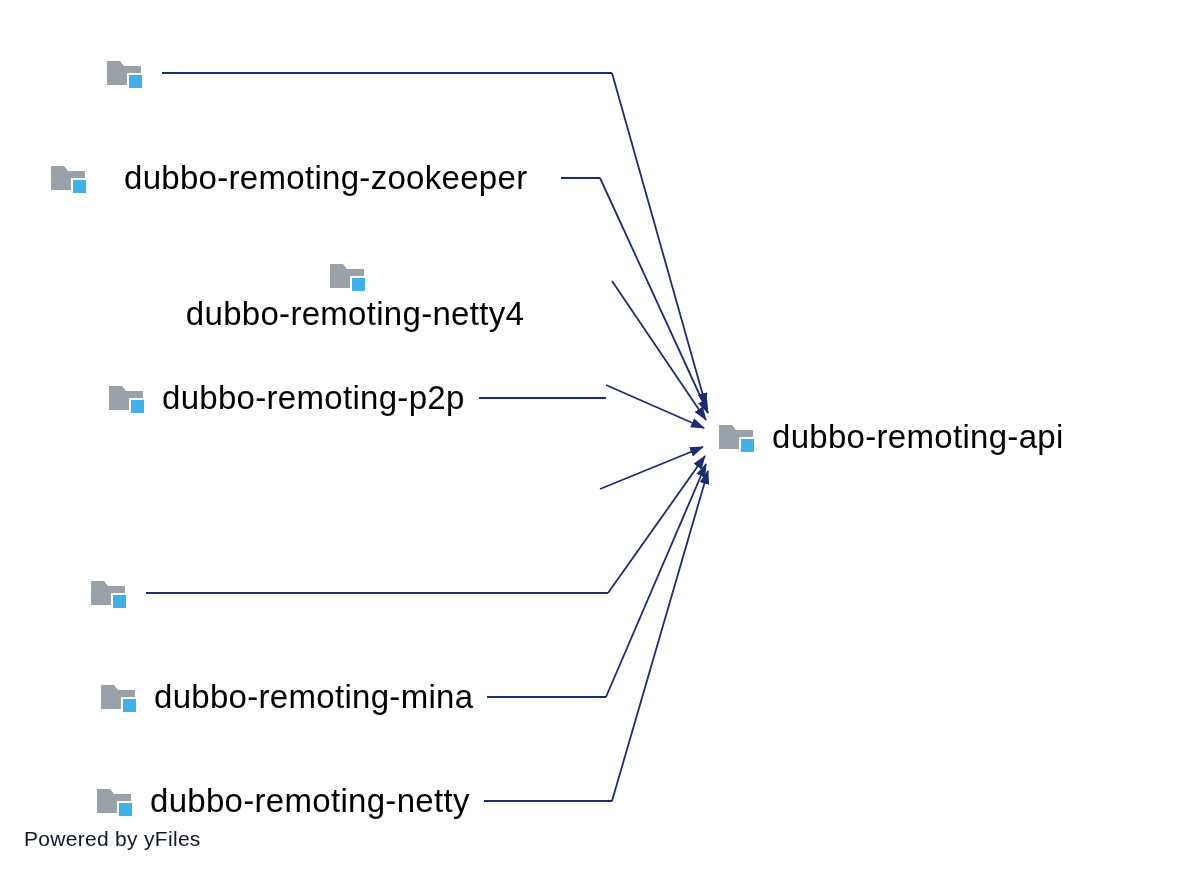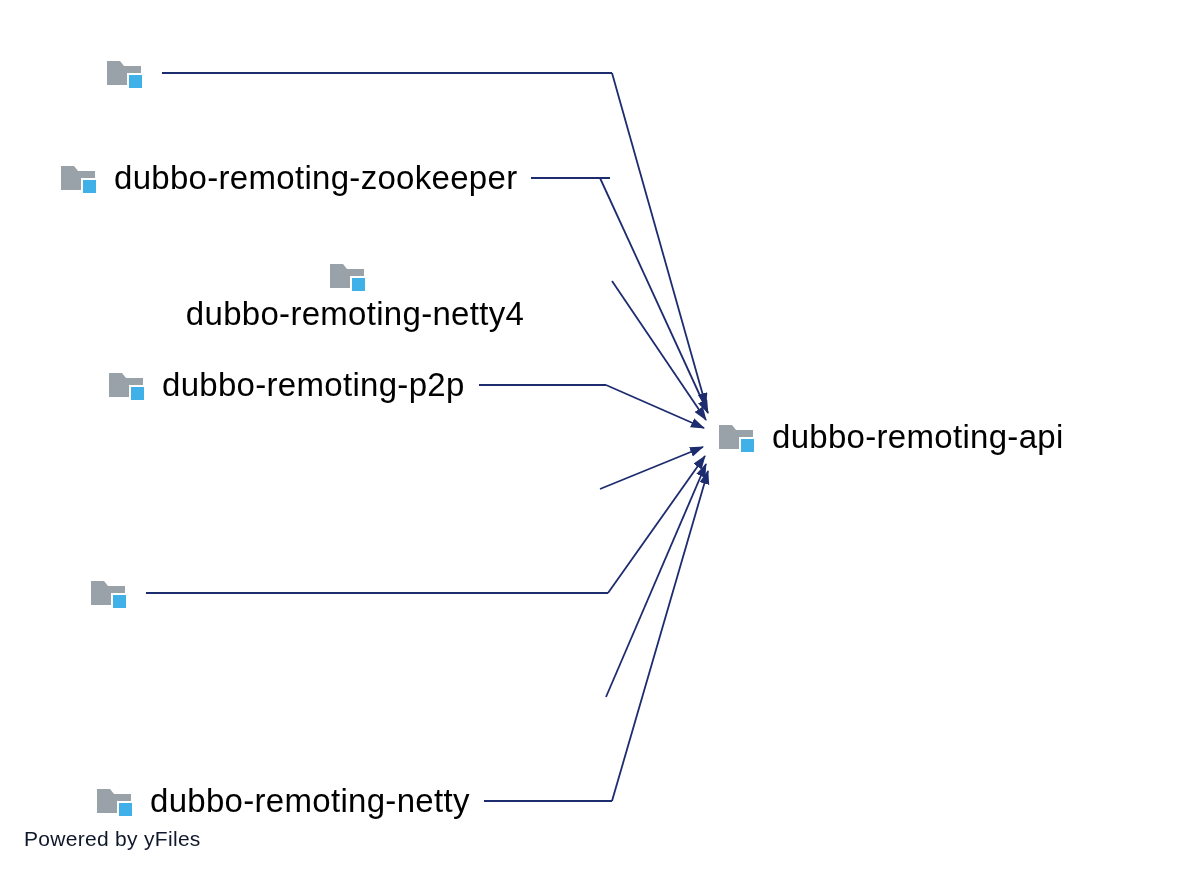--- a/index.html
+++ b/index.html
@@ -87,56 +87,64 @@
   </svg>
 
   <div class="node" style="left:104px; top:49px; width:508px;">
     <svg class="folder-icon" width="44" height="38" viewBox="0 0 44 38">
       <path d="M3 7 L16 7 L20 12 L37 12 L37 31 L3 31 Z" fill="#99a1a9"></path>
       <rect x="24" y="20" width="15" height="15" stroke="#ffffff" stroke-width="2" fill="#3fb0e8"></rect>
     </svg>
     <div class="stub"></div>
   </div>
 
-  <div class="node" style="left:58px; top:154px; width:552px;">
+  <div class="node" style="left:48px; top:154px; width:552px;gap:20px;">
     <svg class="folder-icon" width="44" height="38" viewBox="0 0 44 38">
       <path d="M3 7 L16 7 L20 12 L37 12 L37 31 L3 31 Z" fill="#99a1a9"></path>
       <rect x="24" y="20" width="15" height="15" stroke="#ffffff" stroke-width="2" fill="#3fb0e8"></rect>
     </svg>
     <span class="node-label">dubbo-remoting-zookeeper</span>
     <div class="stub"></div>
   </div>
 
   <div class="node" style="left:86px; top:257px; width:526px;flex-direction:column;">
     <svg class="folder-icon" width="44" height="38" viewBox="0 0 44 38">
       <path d="M3 7 L16 7 L20 12 L37 12 L37 31 L3 31 Z" fill="#99a1a9"></path>
       <rect x="24" y="20" width="15" height="15" stroke="#ffffff" stroke-width="2" fill="#3fb0e8"></rect>
     </svg>
     <span class="node-label">dubbo-remoting-netty4</span>
     <div class="stub"></div>
   </div>
 
-  <div class="node" style="left:106px; top:361px; width:500px;">
+  <div class="node" style="left:106px; top:374px; width:500px;">
     <svg class="folder-icon" width="44" height="38" viewBox="0 0 44 38">
       <path d="M3 7 L16 7 L20 12 L37 12 L37 31 L3 31 Z" fill="#99a1a9"></path>
       <rect x="24" y="20" width="15" height="15" stroke="#ffffff" stroke-width="2" fill="#3fb0e8"></rect>
     </svg>
     <span class="node-label">dubbo-remoting-p2p</span>
     <div class="stub"></div>
   </div>
 
 
   <div class="node" style="left:88px; top:569px; width:520px;">
     <svg class="folder-icon" width="44" height="38" viewBox="0 0 44 38">
       <path d="M3 7 L16 7 L20 12 L37 12 L37 31 L3 31 Z" fill="#99a1a9"></path>
       <rect x="24" y="20" width="15" height="15" stroke="#ffffff" stroke-width="2" fill="#3fb0e8"></rect>
     </svg>
     <div class="stub"></div>
   </div>
 
+  <div class="node" style="left:98px; top:673px; width:508px;">
+    <svg class="folder-icon" width="44" height="38" viewBox="0 0 44 38">
+      <path d="M3 7 L16 7 L20 12 L37 12 L37 31 L3 31 Z" fill="#99a1a9"></path>
+      <rect x="24" y="20" width="15" height="15" stroke="#ffffff" stroke-width="2" fill="#3fb0e8"></rect>
+    </svg>
+    <span class="node-label">dubbo-remoting-mina</span>
+    <div class="stub"></div>
+  </div>
 
   <div class="node" style="left:716px; top:413px;">
     <svg class="folder-icon" width="44" height="38" viewBox="0 0 44 38">
       <path d="M3 7 L16 7 L20 12 L37 12 L37 31 L3 31 Z" fill="#99a1a9"></path>
       <rect x="24" y="20" width="15" height="15" stroke="#ffffff" stroke-width="2" fill="#3fb0e8"></rect>
     </svg>
     <span class="node-label">dubbo-remoting-api</span>
   </div>
 
   <div class="node" style="left:94px; top:777px; width:518px;">

